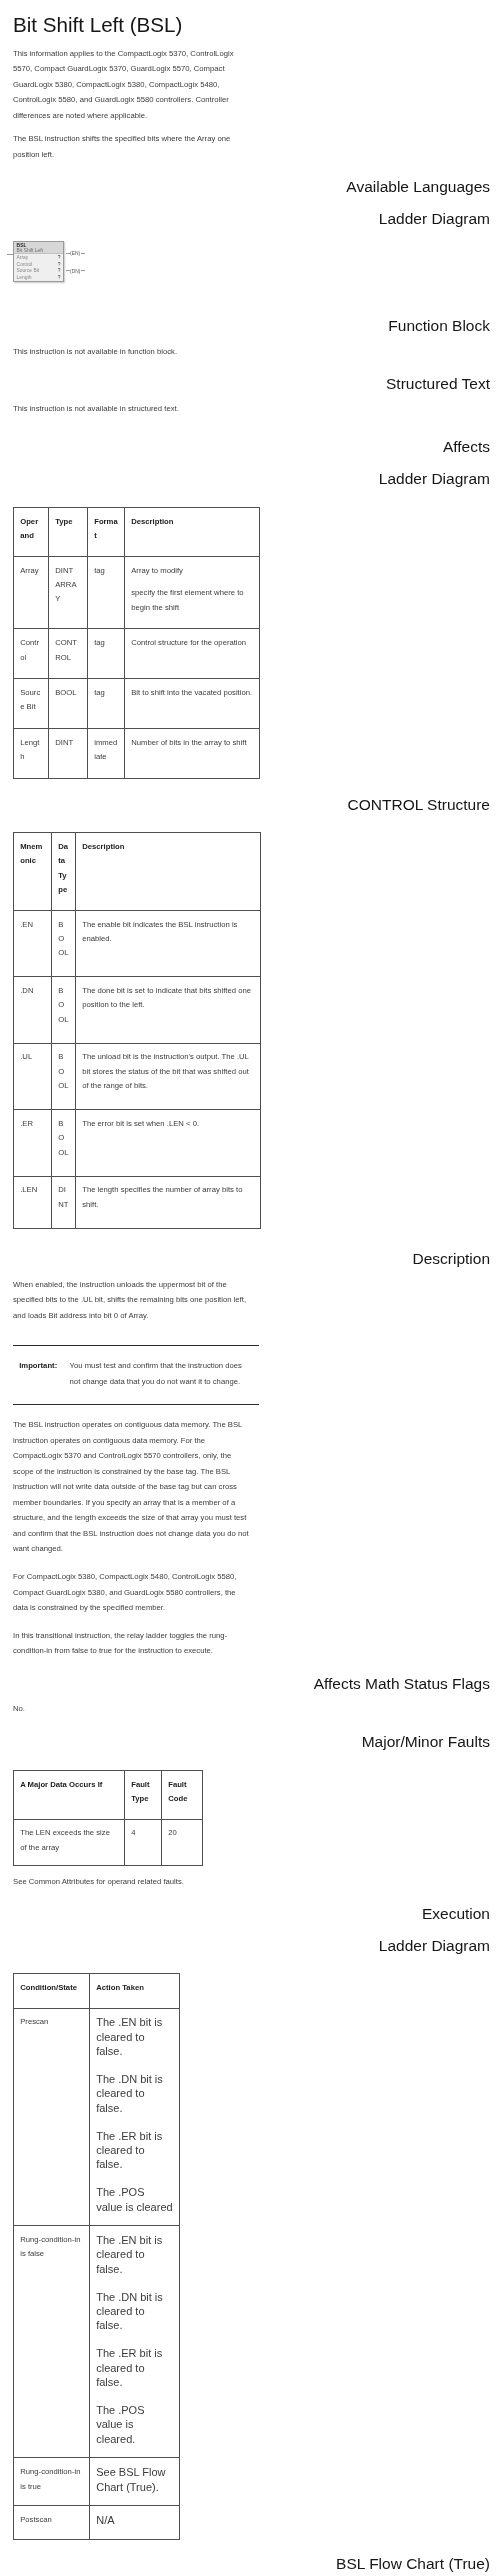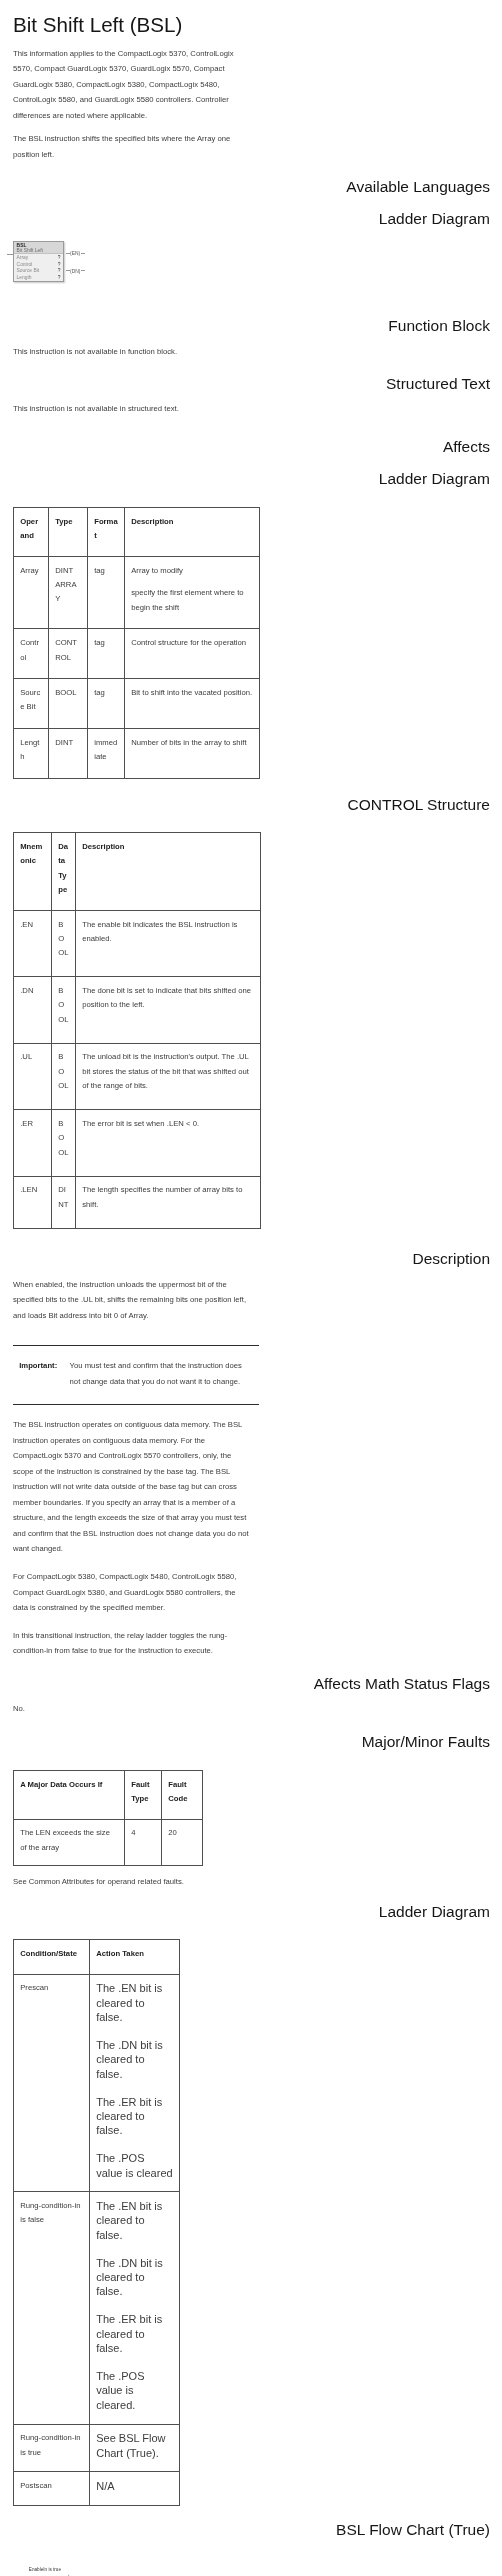--- a/index.html
+++ b/index.html
@@ -243,20 +243,21 @@
       <tr>
         <td>The LEN exceeds the size of the array</td>
         <td>4</td>
         <td>20</td>
       </tr>
     </tbody>
   </table>
 
   <p>See Common Attributes for operand related faults.</p>
 
+  <h2>Execution</h2>
   <h2 class="mt24">Ladder Diagram</h2>
 
   <table class="tbl-exec">
     <colgroup>
         <col>
         <col>
       </colgroup>
     <thead>
       <tr>
         <th>Condition/State</th>

